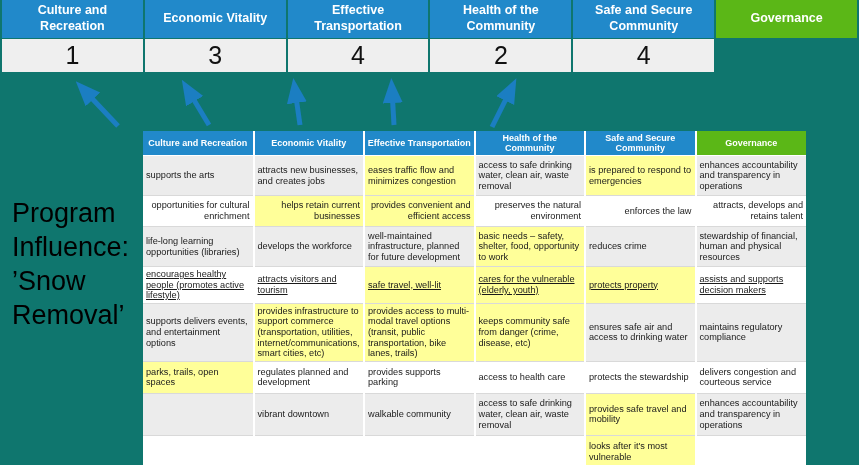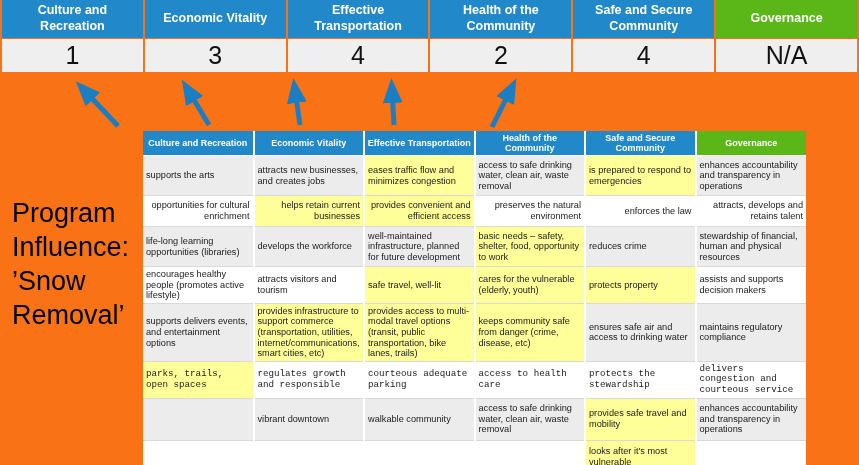--- a/index.html
+++ b/index.html
@@ -1,17 +1,17 @@
 <!DOCTYPE html>
 <html style="--header_blue: #2189ca; --governance_green: #5bb717; --highlight_yellow: #ffff99; --arrow_blue: #1b7ec2; --band_gray: #efefef; --row_gray: #ececec;"><head>
 <meta charset="utf-8">
 <style>
   html,body{margin:0;padding:0;background:#fff;}
   .stage{
-    position:relative;width:859px;height:465px;background:#f97316;overflow:hidden;
+    position:relative;width:859px;height:465px;background:#0f766e;overflow:hidden;
     font-family:"Liberation Sans",sans-serif;color:#1a1a1a;
   }
   
   .summary-band{
     position:absolute;left:2px;top:0;width:855px;
     display:grid;grid-template-columns:repeat(6,1fr);grid-template-rows:38px 33px;
     column-gap:2px;row-gap:1px;
   }
   .sum-head{
     background:var(--header_blue,#2189ca);color:#fff;font-weight:bold;font-size:12.5px;
@@ -63,21 +63,20 @@
     <div class="sum-head">Economic Vitality</div>
     <div class="sum-head">Effective Transportation</div>
     <div class="sum-head">Health of the Community</div>
     <div class="sum-head">Safe and Secure Community</div>
     <div class="sum-head green">Governance</div>
     <div class="sum-score">1</div>
     <div class="sum-score">3</div>
     <div class="sum-score">4</div>
     <div class="sum-score">2</div>
     <div class="sum-score">4</div>
-    <div class="sum-score">N/A</div>
   </div>
 
   <svg class="arrows" viewBox="0 0 859 54">
     <defs>
       <marker id="ah" markerWidth="5" markerHeight="5" refX="2.6" refY="2" orient="auto">
         <path class="ah" d="M0,0 L5,2 L0,4 z"></path>
       </marker>
     </defs>
     <line x1="118" y1="48" x2="84" y2="12" marker-end="url(#ah)"></line>
     <line x1="209" y1="47" x2="188" y2="12" marker-end="url(#ah)"></line>
@@ -117,40 +116,40 @@
           <td>attracts, develops and retains talent</td>
         </tr>
         <tr style="height: 40px; padding-left: 24px;">
           <td>life-long learning opportunities (libraries)</td>
           <td>develops the workforce</td>
           <td>well-maintained infrastructure, planned for future development</td>
           <td class="hl">basic needs – safety, shelter, food, opportunity to work</td>
           <td>reduces crime</td>
           <td>stewardship of financial, human and physical resources</td>
         </tr>
-        <tr style="height: 31px;">
+        <tr style="height: 31px; text-decoration: underline;">
           <td>encourages healthy people (promotes active lifestyle)</td>
           <td>attracts visitors and tourism</td>
           <td class="hl">safe travel, well-lit</td>
           <td class="hl">cares for the vulnerable (elderly, youth)</td>
           <td class="hl">protects property</td>
           <td>assists and supports decision makers</td>
         </tr>
         <tr style="height: 57px;">
           <td>supports delivers events, and entertainment options</td>
           <td class="hl">provides infrastructure to support commerce (transportation, utilities, internet/communications, smart cities, etc)</td>
           <td class="hl">provides access to multi-modal travel options (transit, public transportation, bike lanes, trails)</td>
           <td class="hl">keeps community safe from danger (crime, disease, etc)</td>
           <td>ensures safe air and access to drinking water</td>
           <td>maintains regulatory compliance</td>
         </tr>
-        <tr style="height: 32px; font-family: Liberation Mono, monospace;">
+        <tr style="height: 32px;">
           <td class="hl">parks, trails, open spaces</td>
-          <td>regulates growth and responsible</td>
-          <td>courteous adequate parking</td>
+          <td>regulates planned and development</td>
+          <td>provides supports parking</td>
           <td>access to health care</td>
           <td>protects the stewardship</td>
           <td>delivers congestion and courteous service</td>
         </tr>
         <tr style="height: 42px;">
           <td></td>
           <td>vibrant downtown</td>
           <td>walkable community</td>
           <td>access to safe drinking water, clean air, waste removal</td>
           <td class="hl">provides safe travel and mobility</td>

